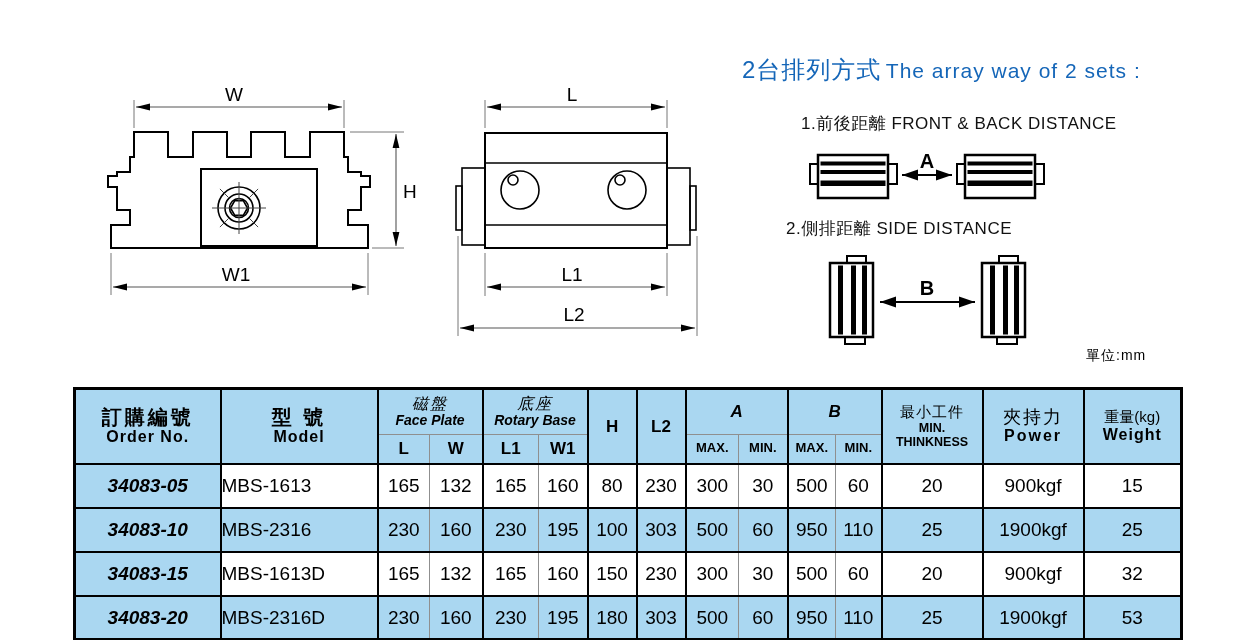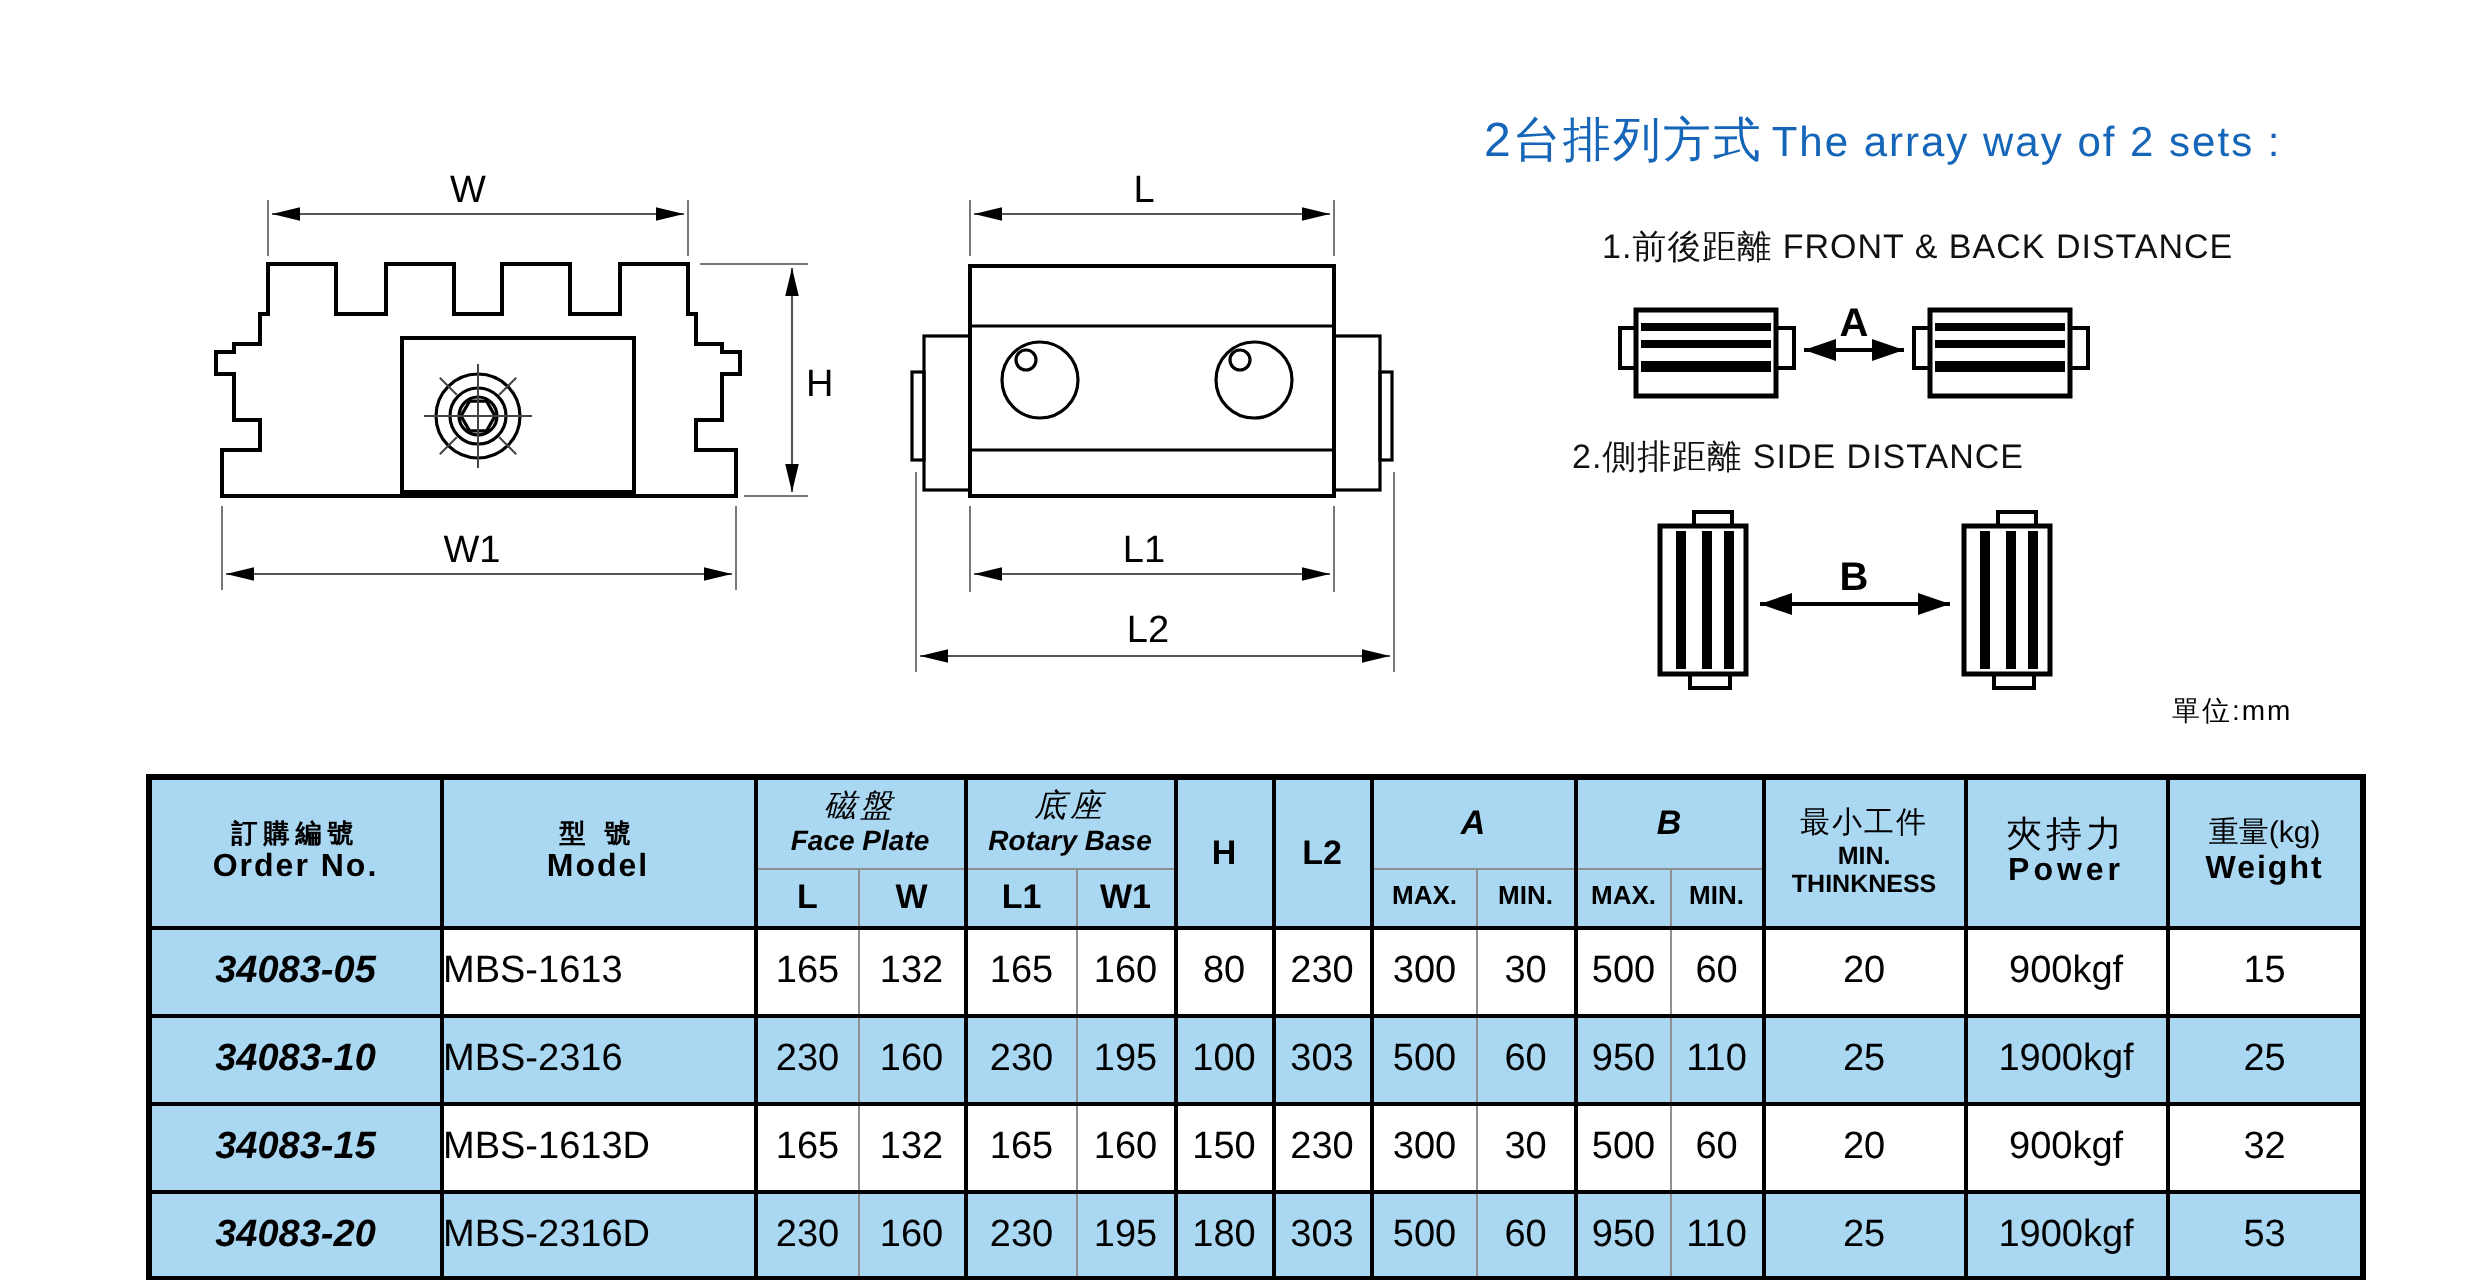--- a/index.html
+++ b/index.html
@@ -31,21 +31,21 @@
              table-layout:fixed;border:3px solid #000;}
   .spec th,.spec td{border:2px solid #000;padding:0;text-align:center;vertical-align:middle;
                     overflow:hidden;line-height:1.12;}
   .spec .bg{background:#aad7f1;}
   .spec .wh{background:#ffffff;}
   tr.hr1{height:46px;} tr.hr2{height:29px;} tr.dr{height:44px;}
   .tl{border-left:1px solid #8f8f8f !important;}
   .tr{border-right:1px solid #8f8f8f !important;}
   .gb{border-bottom:1px solid #8f8f8f !important;font-style:italic;}
   .gt{border-top:1px solid #8f8f8f !important;}
-  .h-zh{font-size:13px;font-weight:bold;letter-spacing:3px;}
+  .h-zh{font-size:20px;font-weight:bold;letter-spacing:3px;}
   .h-en{font-size:16px;font-weight:bold;letter-spacing:1px;}
   .g-zh{font-size:16px;letter-spacing:2px;font-weight:normal;}
   .g-en{font-size:14px;font-weight:bold;}
   .sub{font-size:17px;font-weight:bold;}
   .mx{font-size:13px;font-weight:bold;margin-left:44px;}
   .tk1{font-size:15px;letter-spacing:1px;font-weight:normal;}
   .tk2{font-size:12.5px;font-weight:bold;}
   .pw1{font-size:18px;letter-spacing:2px;font-weight:normal;}
   .pw2{font-size:16px;font-weight:bold;letter-spacing:2px;}
   .wt1{font-size:15px;font-weight:normal;}

